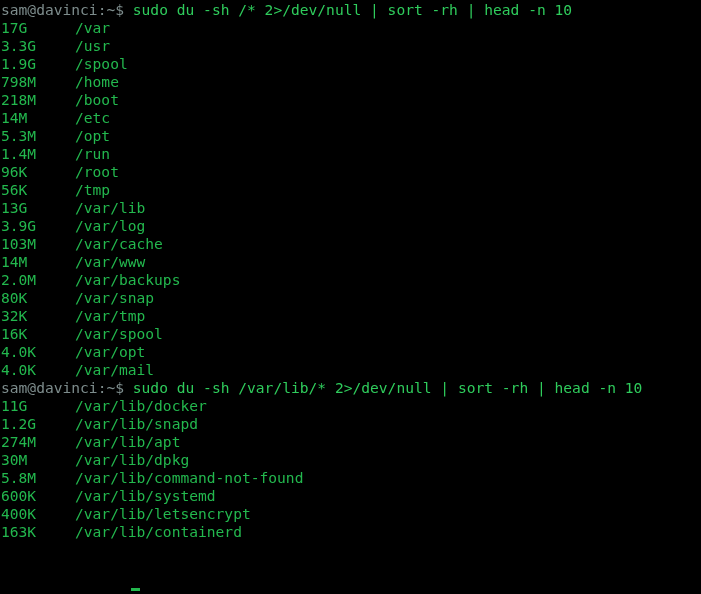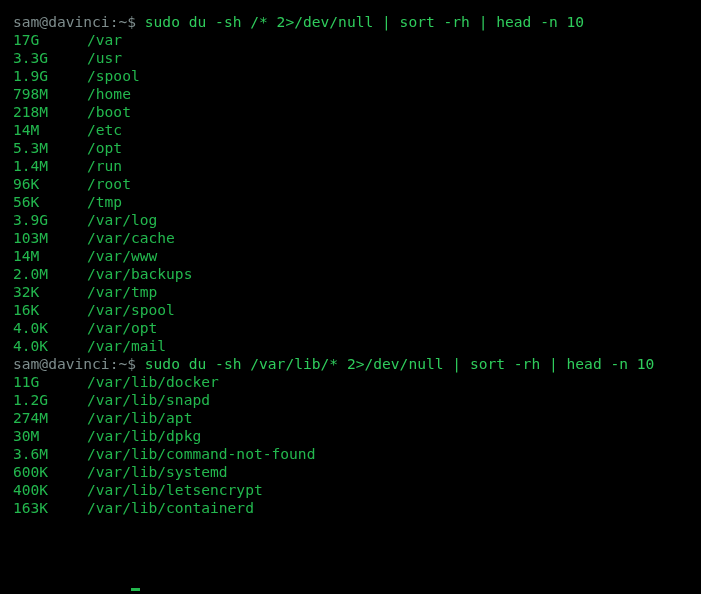--- a/index.html
+++ b/index.html
@@ -12,21 +12,21 @@
     width: 701px;
     height: 594px;
     overflow: hidden;
     font-family: "DejaVu Sans Mono", "Liberation Mono", monospace;
   }
   #terminal {
     width: 698px;
     height: 594px;
     background: #000000;
     position: relative;
-    padding: 12px;
+    padding: 0;
     box-sizing: border-box;
   }
   .screen {
     padding: 1px 0 0 1px;
   }
   .line {
     height: 18px;
     line-height: 18px;
     font-size: 14.6px;
     white-space: pre;
@@ -71,32 +71,34 @@
       <div class="line out-line"><span class="size">17G</span><span class="path">/var</span></div>
       <div class="line out-line"><span class="size">3.3G</span><span class="path">/usr</span></div>
       <div class="line out-line"><span class="size">1.9G</span><span class="path">/spool</span></div>
       <div class="line out-line"><span class="size">798M</span><span class="path">/home</span></div>
       <div class="line out-line"><span class="size">218M</span><span class="path">/boot</span></div>
       <div class="line out-line"><span class="size">14M</span><span class="path">/etc</span></div>
       <div class="line out-line"><span class="size">5.3M</span><span class="path">/opt</span></div>
       <div class="line out-line"><span class="size">1.4M</span><span class="path">/run</span></div>
       <div class="line out-line"><span class="size">96K</span><span class="path">/root</span></div>
       <div class="line out-line"><span class="size">56K</span><span class="path">/tmp</span></div>
+      <div class="line out-line"><span class="size">13G</span><span class="path">/var/lib</span></div>
       <div class="line out-line"><span class="size">3.9G</span><span class="path">/var/log</span></div>
       <div class="line out-line"><span class="size">103M</span><span class="path">/var/cache</span></div>
       <div class="line out-line"><span class="size">14M</span><span class="path">/var/www</span></div>
       <div class="line out-line"><span class="size">2.0M</span><span class="path">/var/backups</span></div>
+      <div class="line out-line"><span class="size">80K</span><span class="path">/var/snap</span></div>
       <div class="line out-line"><span class="size">32K</span><span class="path">/var/tmp</span></div>
       <div class="line out-line"><span class="size">16K</span><span class="path">/var/spool</span></div>
       <div class="line out-line"><span class="size">4.0K</span><span class="path">/var/opt</span></div>
       <div class="line out-line"><span class="size">4.0K</span><span class="path">/var/mail</span></div>
       <div class="line prompt-line"><span class="prompt-user">sam@davinci:~$</span><span class="cmd"> sudo du -sh /var/lib/* 2&gt;/dev/null | sort -rh | head -n 10</span></div>
       <div class="line out-line"><span class="size">11G</span><span class="path">/var/lib/docker</span></div>
       <div class="line out-line"><span class="size">1.2G</span><span class="path">/var/lib/snapd</span></div>
       <div class="line out-line"><span class="size">274M</span><span class="path">/var/lib/apt</span></div>
       <div class="line out-line"><span class="size">30M</span><span class="path">/var/lib/dpkg</span></div>
-      <div class="line out-line"><span class="size">3.6M</span><span class="path">/var/lib/command-not-found</span></div>
+      <div class="line out-line"><span class="size">5.8M</span><span class="path">/var/lib/command-not-found</span></div>
       <div class="line out-line"><span class="size">600K</span><span class="path">/var/lib/systemd</span></div>
       <div class="line out-line"><span class="size">400K</span><span class="path">/var/lib/letsencrypt</span></div>
       <div class="line out-line"><span class="size">163K</span><span class="path">/var/lib/containerd</span></div>
     </div>
   <div class="cursor"></div>
 </div>
 
 </body></html>

